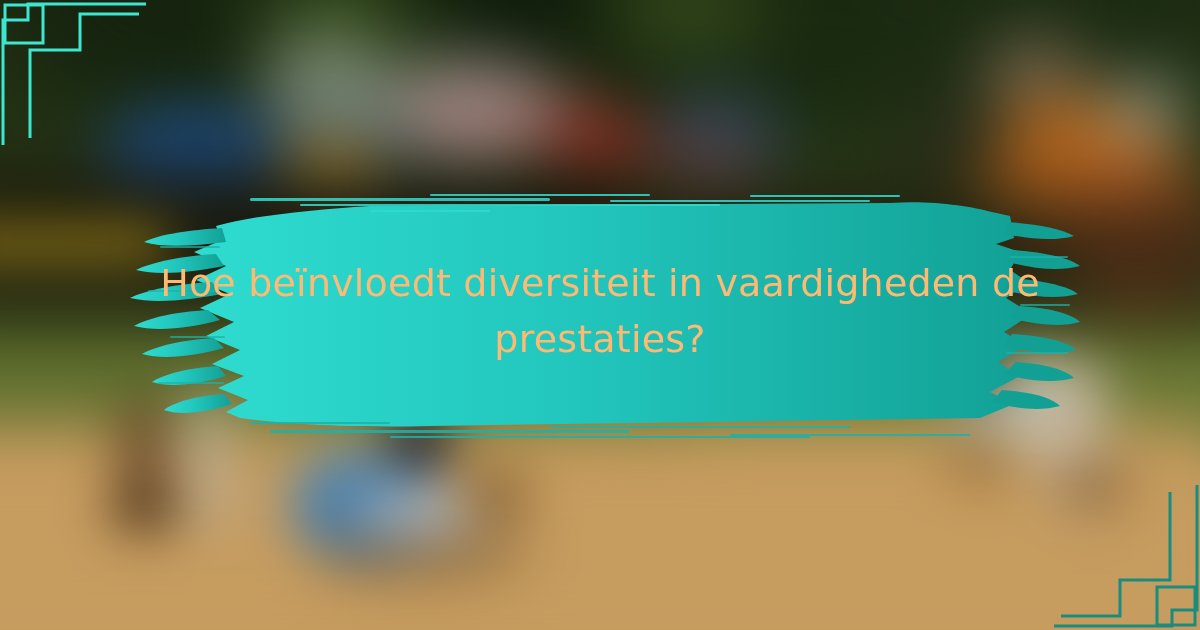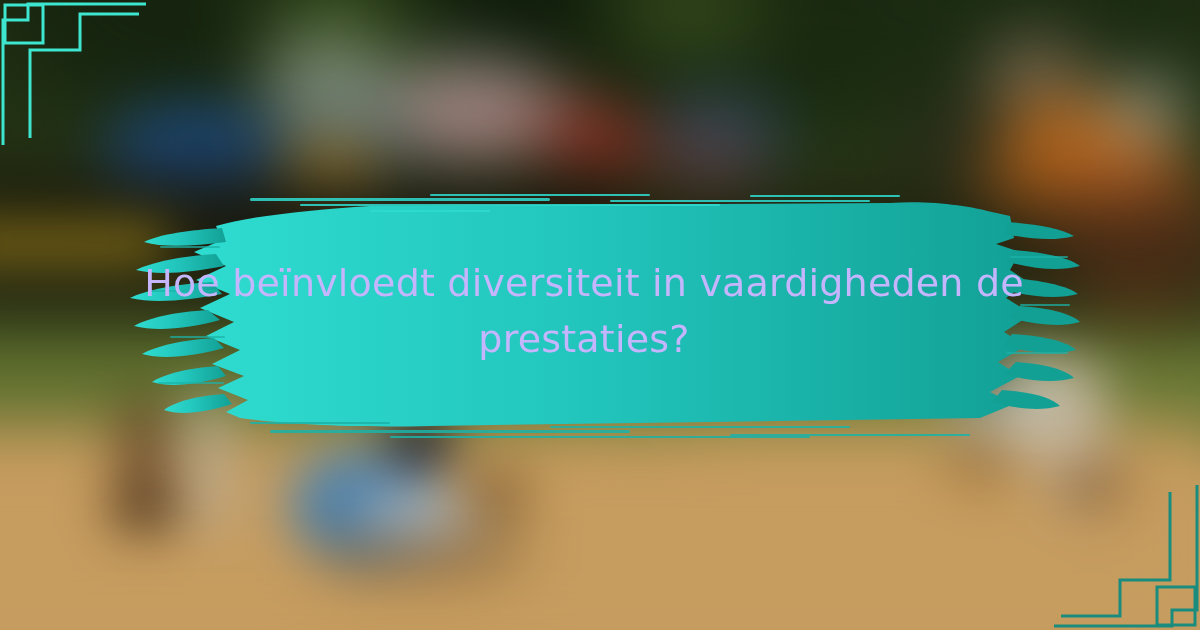--- a/index.html
+++ b/index.html
@@ -78,25 +78,25 @@
     position: absolute;
     inset: 0;
     width: 100%;
     height: 100%;
     overflow: visible;
   }
 
   
   .headline {
     position: absolute;
-    left: 134px;
+    left: 150px;
     top: 255px;
     width: 900px;
     text-align: center;
-    color: #c4b5fd;
+    color: #fdba74;
     font-size: 38px;
     line-height: 56px;
     font-weight: 400;
     letter-spacing: 0.2px;
     white-space: pre-line;
   }
 </style>
 </head>
 <body>
 

